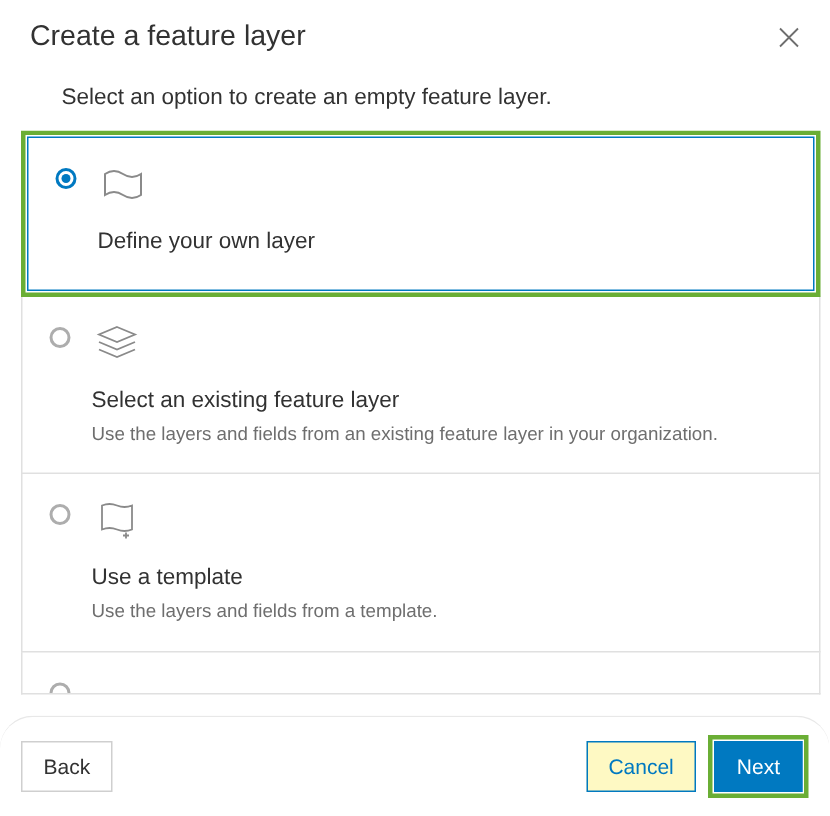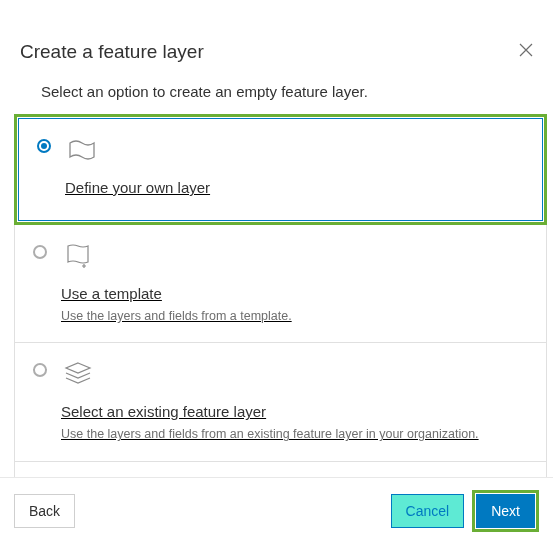--- a/index.html
+++ b/index.html
@@ -1,42 +1,42 @@
 <!DOCTYPE html>
 <html><head>
 <meta charset="utf-8">
 <style>
   * { box-sizing: border-box; margin: 0; padding: 0; }
   html, body { width: 553px; height: 544px; font-family: "Avenir Next", "Helvetica Neue", Arial, sans-serif; background: #fff; }
   .dialog { width: 553px; height: 544px; background: #fff; position: relative; display: flex; flex-direction: column; }
-  .header { display: flex; align-items: flex-start; justify-content: space-between; padding: 14px 18px 14px 20px; margin-top: 27px; }
+  .header { display: flex; align-items: center; justify-content: space-between; padding: 14px 18px 14px 20px; }
   .title { font-size: 19px; font-weight: 400; color: #323232; }
   .close { width: 18px; height: 18px; display: flex; align-items: center; justify-content: center; cursor: pointer; color: #6e6e6e; }
   .subtitle { font-size: 15px; color: #323232; padding: 6px 20px 14px 20px; margin-left: 21px; }
   .scroll-area { flex: 1 1 auto; overflow-y: scroll; padding: 0 6px 0 14px; }
   
   .scroll-area::-webkit-scrollbar { width: 14px; }
   .scroll-area::-webkit-scrollbar-track { background: #f4f4f4; }
   .scroll-area::-webkit-scrollbar-thumb { background: #c2c2c2; border: 3px solid #f4f4f4; border-radius: 2px; }
-  .option { border: 1px solid #e0e0e0; padding: 16px 18px 18px 18px; position: relative; text-decoration: underline; }
+  .option { border: 1px solid #e0e0e0; padding: 16px 18px 18px 18px; position: relative; }
   .option + .option { border-top: none; }
   .option.selected { border: 1px solid #0079c1; }
   .hl-wrap { border: 3px solid #6aae35; padding: 1px; margin-bottom: -1px; position: relative; z-index: 2; }
   .opt-row { display: flex; align-items: flex-start; gap: 14px; }
   .radio { width: 14px; height: 14px; border: 2px solid #adadad; border-radius: 50%; margin-top: 4px; flex: 0 0 auto; position: relative; }
   .option.selected .radio { border-color: #0079c1; }
   .option.selected .radio::after { content:""; position:absolute; left:2px; top:2px; width:6px; height:6px; background:#0079c1; border-radius:50%; }
   .icon-slot { width: 34px; height: 30px; display:flex; align-items:center; justify-content:center; color:#8a8a8a; }
   .opt-body { padding-left: 28px; margin-top: 14px; }
   .opt-title { font-size: 15px; color: #323232; margin-bottom: 6px; }
   .opt-desc { font-size: 12.5px; color: #6e6e6e; line-height: 1.3; }
   .option.partial { padding-bottom: 0; }
-  .footer { border-top: 1px solid #e8e8e8; padding: 12px 14px; display:flex; align-items:center; justify-content:space-between; }
+  .footer { border-top: 1px solid #e8e8e8; padding: 12px 14px; display:flex; align-items:center; justify-content:space-between;border-radius:22px; }
   .btn { font-size: 14px; padding: 8px 14px; border: 1px solid #cfcfcf; background:#fff; color:#323232; cursor:pointer; min-width: 56px; text-align:center; }
-  .btn.cancel { border-color:#0079c1; color:#0079c1; background:#5eead4; }
+  .btn.cancel { border-color:#0079c1; color:#0079c1; background:#fef9c3; }
   .btn.next { background:#0079c1; border-color:#0079c1; color:#fff; }
   .right-btns { display:flex; gap:8px; align-items:center; }
   .hl-btn { border: 3px solid #6aae35; padding: 1px; display:inline-block; }
   svg { display:block; }
 </style>
 </head>
 <body>
 
 <div class="dialog">
 
@@ -66,46 +66,46 @@
         <div class="opt-body">
           <div class="opt-title">Define your own layer</div>
         </div>
       </div>
     </div>
 
     <div class="option">
       <div class="opt-row">
         <div class="radio"></div>
         <div class="icon-slot">
-          <svg width="30" height="28" viewBox="0 0 30 28">
-            <path d="M5 4 Q10 2 15 4 Q20 6 25 4 L25 20 Q20 22 15 20 Q10 18 5 20 Z" fill="none" stroke="#8a8a8a" stroke-width="1.2"></path>
-            <path d="M21 22 L21 26 M19 24 L23 24" stroke="#8a8a8a" stroke-width="1.2"></path>
-          </svg>
-        </div>
-      </div>
-      <div class="opt-body">
-        <div class="opt-title">Use a template</div>
-        <div class="opt-desc">Use the layers and fields from a template.</div>
-      </div>
-    </div>
-
-    <div class="option">
-      <div class="opt-row">
-        <div class="radio"></div>
-        <div class="icon-slot">
           <svg width="30" height="26" viewBox="0 0 30 26">
             <path d="M15 2 L27 7 L15 12 L3 7 Z" fill="none" stroke="#8a8a8a" stroke-width="1.2"></path>
             <path d="M3 12 L15 17 L27 12" fill="none" stroke="#8a8a8a" stroke-width="1.2"></path>
             <path d="M3 17 L15 22 L27 17" fill="none" stroke="#8a8a8a" stroke-width="1.2"></path>
           </svg>
         </div>
       </div>
       <div class="opt-body">
         <div class="opt-title">Select an existing feature layer</div>
         <div class="opt-desc">Use the layers and fields from an existing feature layer in your organization.</div>
+      </div>
+    </div>
+
+    <div class="option">
+      <div class="opt-row">
+        <div class="radio"></div>
+        <div class="icon-slot">
+          <svg width="30" height="28" viewBox="0 0 30 28">
+            <path d="M5 4 Q10 2 15 4 Q20 6 25 4 L25 20 Q20 22 15 20 Q10 18 5 20 Z" fill="none" stroke="#8a8a8a" stroke-width="1.2"></path>
+            <path d="M21 22 L21 26 M19 24 L23 24" stroke="#8a8a8a" stroke-width="1.2"></path>
+          </svg>
+        </div>
+      </div>
+      <div class="opt-body">
+        <div class="opt-title">Use a template</div>
+        <div class="opt-desc">Use the layers and fields from a template.</div>
       </div>
     </div>
 
     <div class="option partial" style="height:28px; overflow:hidden;">
       <div class="opt-row">
         <div class="radio"></div>
         <div class="icon-slot">
           <svg width="30" height="10" viewBox="0 0 30 10">
               <path d="M4 8 Q10 4 16 8 Q22 12 28 8" fill="none" stroke="#8a8a8a" stroke-width="1.2"></path>
             </svg>

